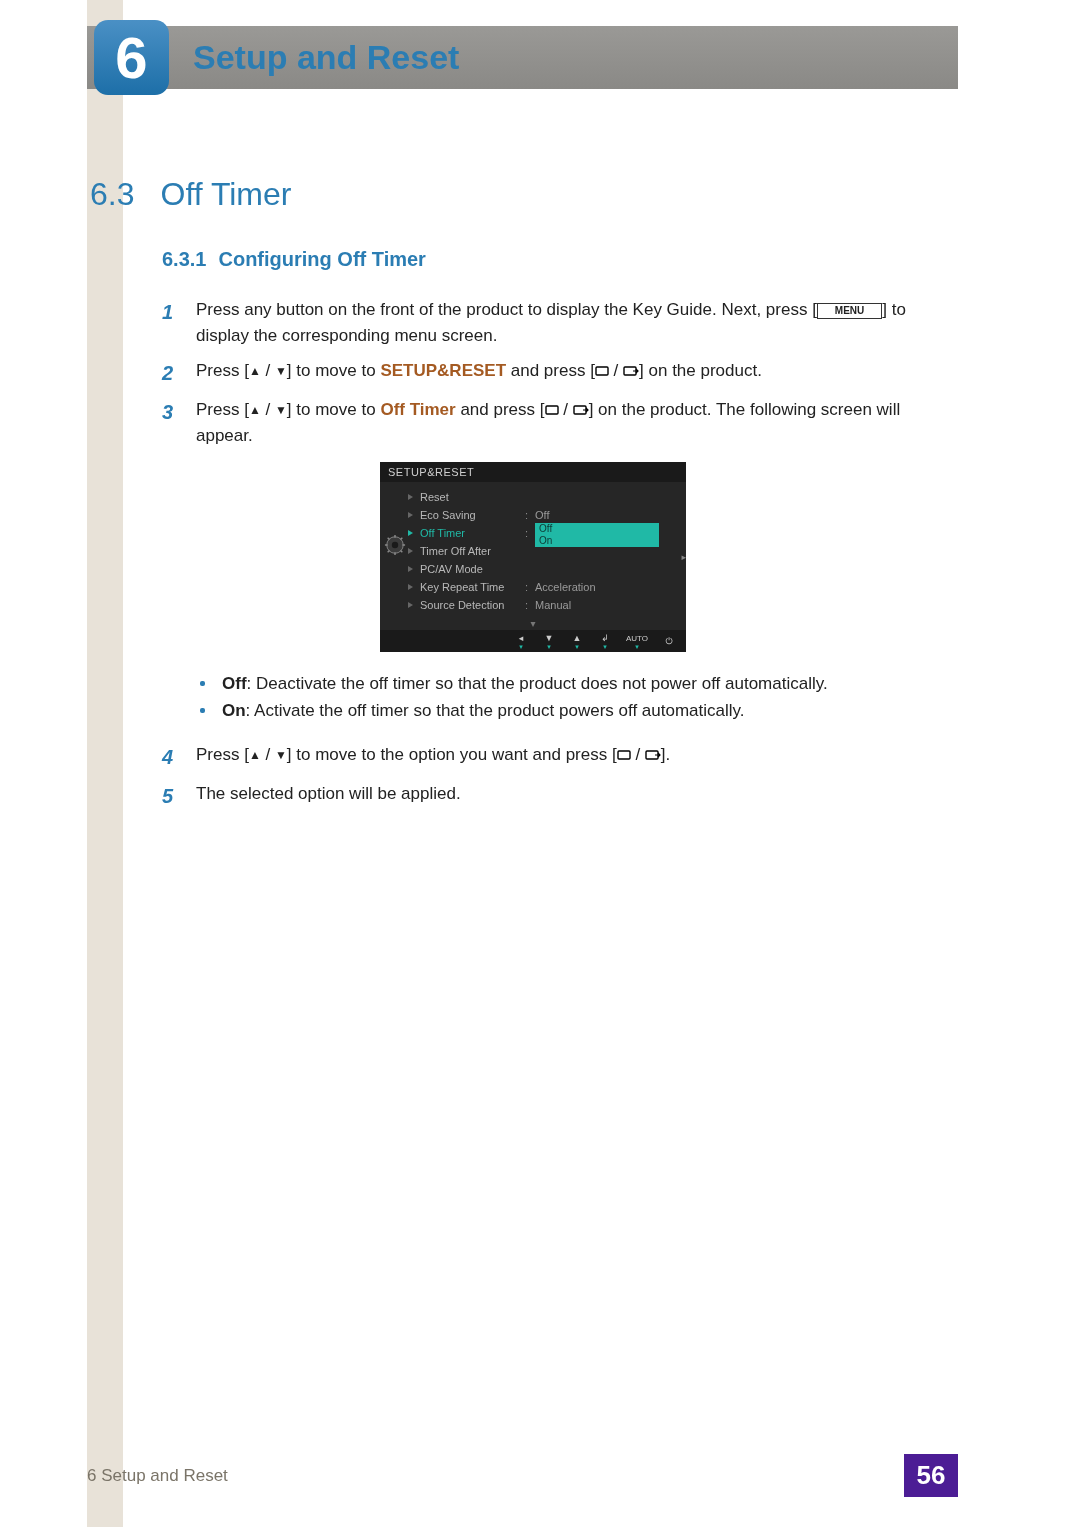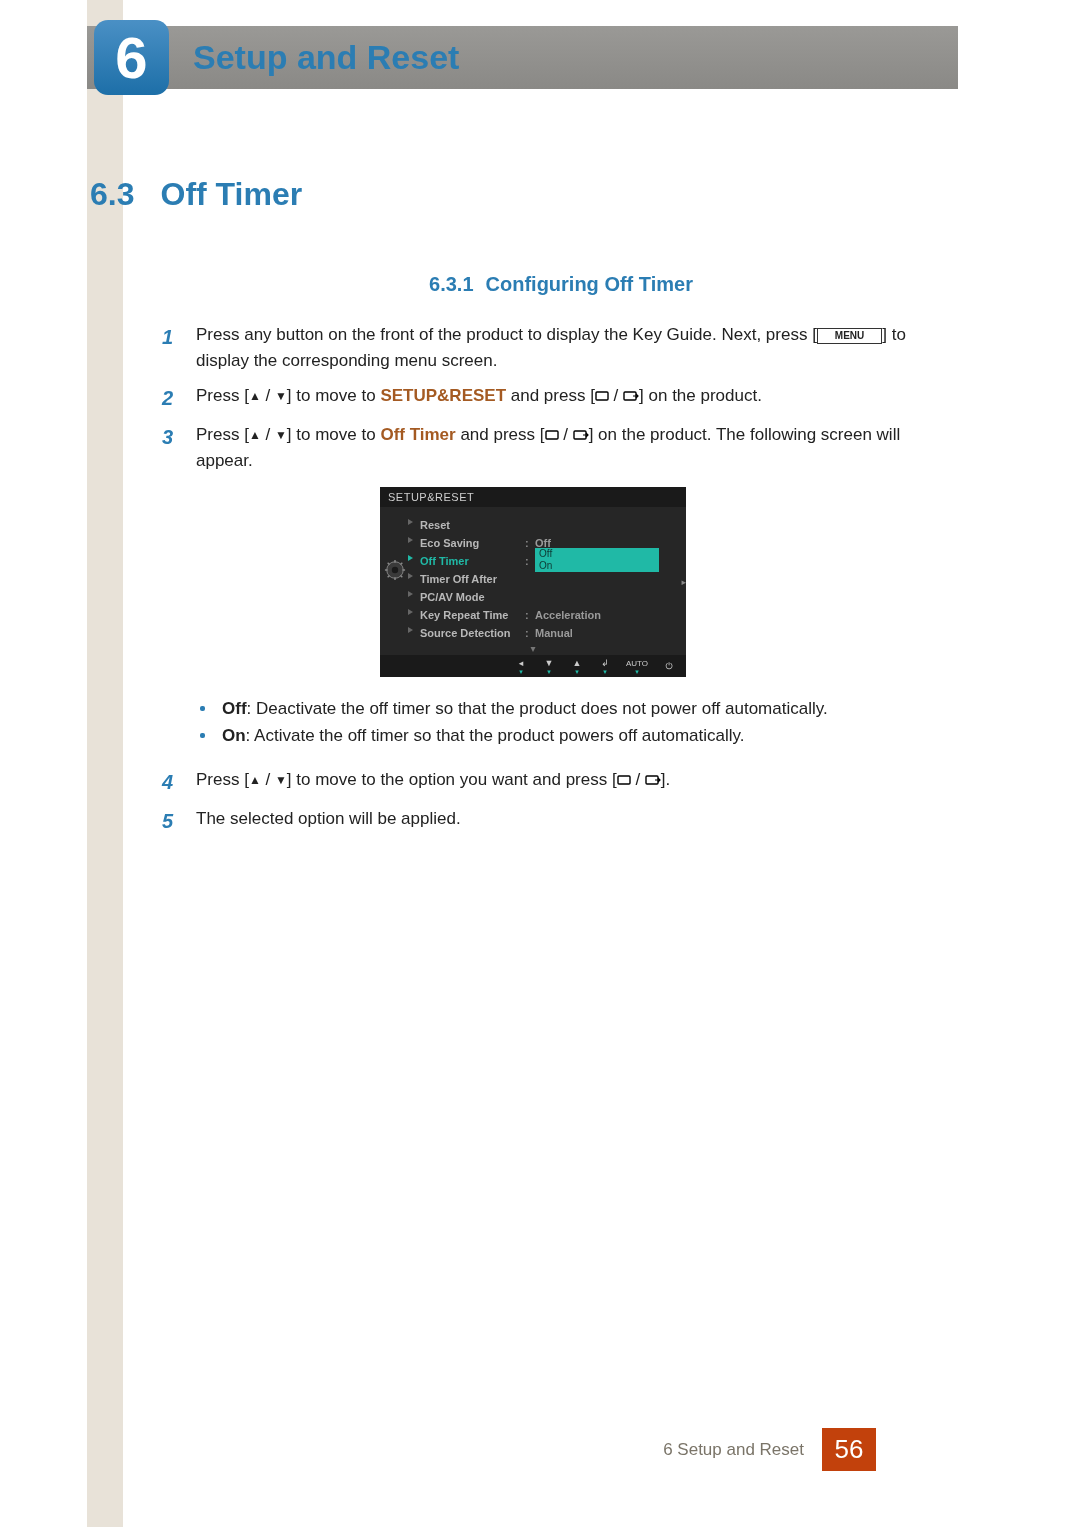--- a/index.html
+++ b/index.html
@@ -46,39 +46,38 @@
   }
   .content {
     position: absolute;
     left: 90px; top: 176px;
     width: 870px;
   }
   .section-heading {
     display: flex;
     gap: 26px;
     font-size: 32px;
-    font-weight: bold;
+    font-weight: normal;
     color: #2b7db3;
-    margin-bottom: 60px;
+    margin-bottom: 35px;
   }
   .intro {
     font-size: 17px;
     color: #333;
     margin-left: 72px;
     margin-bottom: 44px;
   }
   .subsection-heading {
     display: flex;
     gap: 12px;
     font-size: 20px;
     font-weight: bold;
     color: #2b7db3;
     margin-left: 72px;
     margin-bottom: 26px;
-    justify-content: center;
   }
   ol.steps {
     list-style: none;
     margin-left: 72px;
   }
   ol.steps > li {
     display: flex;
     gap: 18px;
     font-size: 17px;
     color: #222;
@@ -149,24 +148,23 @@
   }
   .osd-gear {
     position: absolute;
     left: 4px; top: 52px;
     width: 22px; height: 22px;
   }
   .osd-rows { flex: 1; }
   .osd-row {
     display: flex;
     height: 18px;
-    align-items: flex-end;
+    align-items: center;
     position: relative;
     padding-left: 12px;
-    font-weight: bold;
   }
   .osd-row .tick {
     position: absolute; left: 0; top: 6px;
     width: 0; height: 0;
     border-top: 3px solid transparent;
     border-bottom: 3px solid transparent;
     border-left: 5px solid #666;
   }
   .osd-row.sel { color: #20b9a6; }
   .osd-row.sel .tick { border-left-color:#20b9a6; }
@@ -201,37 +199,37 @@
   .osd-ftn {
     width: 22px; text-align:center; color:#ccc; font-size:9px;
     display:flex; flex-direction:column; align-items:center; gap:0;
   }
   .osd-ftn .g { line-height:9px; }
   .osd-ftn .caret { color:#20b9a6; font-size:7px; line-height:7px; }
   .osd-auto { width:30px; font-size:8px; }
   
   .page-footer {
     position: absolute;
-    left: 87px; bottom: 56px;
-    width: 789px;
-    display: flex;
-    justify-content: flex-end;
+    left: 87px; bottom: 30px;
+    width: 871px;
+    display: flex;
+    justify-content: space-between;
     align-items: stretch;
   }
   .footer-label {
     font-size: 17px;
     color: #7a7468;
     align-self: center;
     padding-right: 18px;
   }
   .footer-num {
-    background: #c2410c;
+    background: #4c1d95;
     color: #fff;
     font-size: 26px;
-    font-weight: normal;
+    font-weight: bold;
     width: 54px;
     text-align: center;
     padding: 6px 0;
   }
 </style>
 </head>
 <body>
 
 <div class="side-strip"></div>
 <div class="header-bar"></div>

